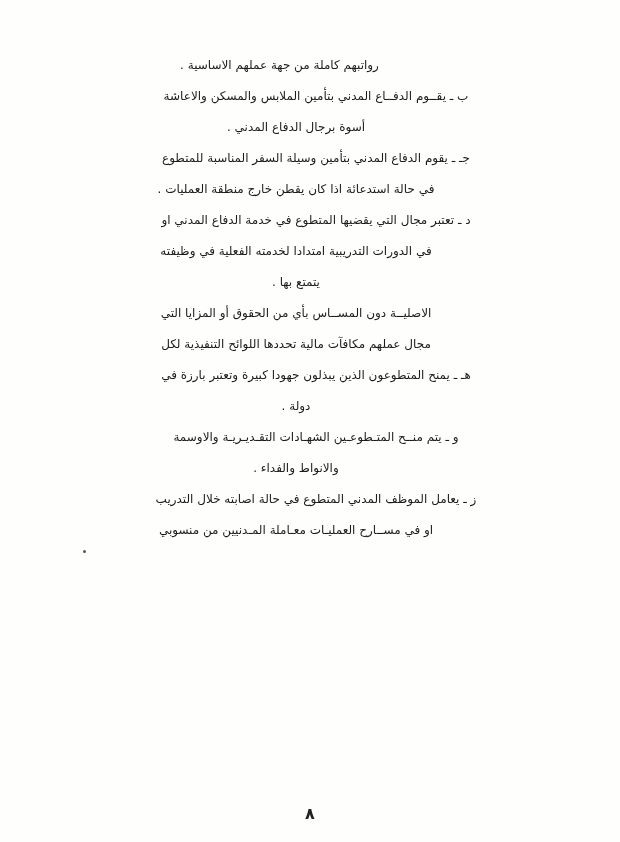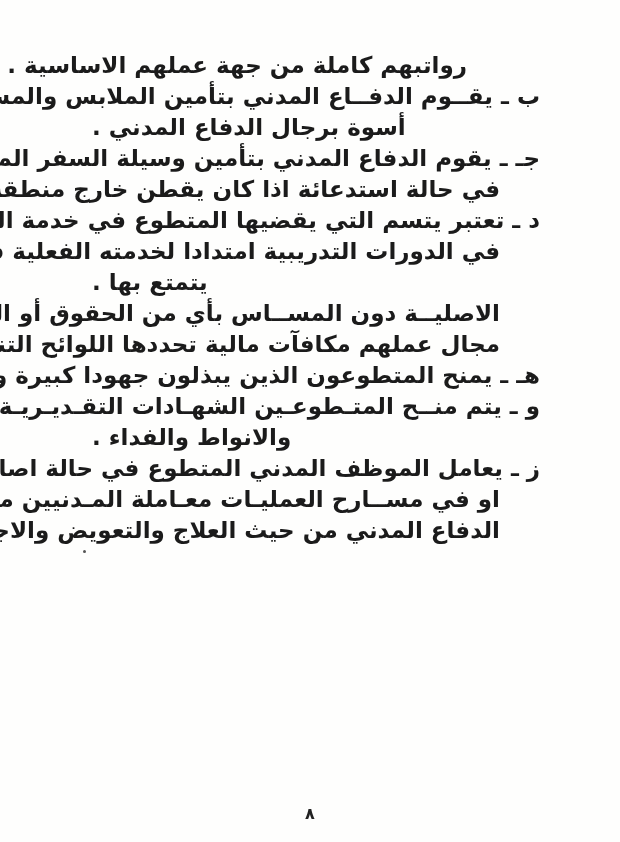--- a/index.html
+++ b/index.html
@@ -21,25 +21,25 @@
     color: #1b1b1b;
   }
   .textblock {
     position: absolute;
     top: 50px;
     right: 80px;
     width: 448px;
     direction: rtl;
   }
   .line {
-    font-size: 23px;
-    font-weight: bold;
+    font-size: 12px;
+    font-weight: normal;
     line-height: 31px;
     height: 31px;
-    text-align: left;
+    text-align: center;
     white-space: nowrap;
     letter-spacing: 0.1px;
     color: #1b1b1b;
   }
   
   .hang { padding-right: 40px; }
   
   .deep { padding-right: 73px; }
   .pagenum {
     position: absolute;
@@ -66,30 +66,30 @@
 <body>
 
 <div class="page">
 
   <div class="textblock">
     <div class="line deep">رواتبهم كاملة من جهة عملهم الاساسية .</div>
     <div class="line">ب ـ يقــوم الدفــاع المدني بتأمين الملابس والمسكن والاعاشة</div>
     <div class="line hang">أسوة برجال الدفاع المدني .</div>
     <div class="line">جـ ـ يقوم الدفاع المدني بتأمين وسيلة السفر المناسبة للمتطوع</div>
     <div class="line hang">في حالة استدعائة اذا كان يقطن خارج منطقة العمليات .</div>
-    <div class="line">د ـ تعتبر يتسم التي يقضيها المتطوع في خدمة الدفاع المدني او</div>
+    <div class="line">د ـ تعتبر مجال التي يقضيها المتطوع في خدمة الدفاع المدني او</div>
     <div class="line hang">في الدورات التدريبية امتدادا لخدمته الفعلية في وظيفته</div>
     <div class="line hang">يتمتع بها .</div>
     <div class="line hang">الاصليــة دون المســاس بأي من الحقوق أو المزايا التي</div>
     <div class="line hang">مجال عملهم مكافآت مالية تحددها اللوائح التنفيذية لكل</div>
     <div class="line">هـ ـ يمنح المتطوعون الذين يبذلون جهودا كبيرة وتعتبر بارزة في</div>
+    <div class="line hang">دولة .</div>
     <div class="line">و ـ يتم منــح المتـطوعـين الشهـادات التقـديـريـة والاوسمة</div>
     <div class="line hang">والانواط والفداء .</div>
     <div class="line">ز ـ يعامل الموظف المدني المتطوع في حالة اصابته خلال التدريب</div>
     <div class="line hang">او في مســارح العمليـات معـاملة المـدنيين من منسوبي</div>
-    <div class="line hang">الدفاع المدني من حيث العلاج والتعويض والاجازات .</div>
   </div>
 
   <div class="speck"></div>
 
   <div class="pagenum">٨</div>
 
 </div>
 
 </body></html>

